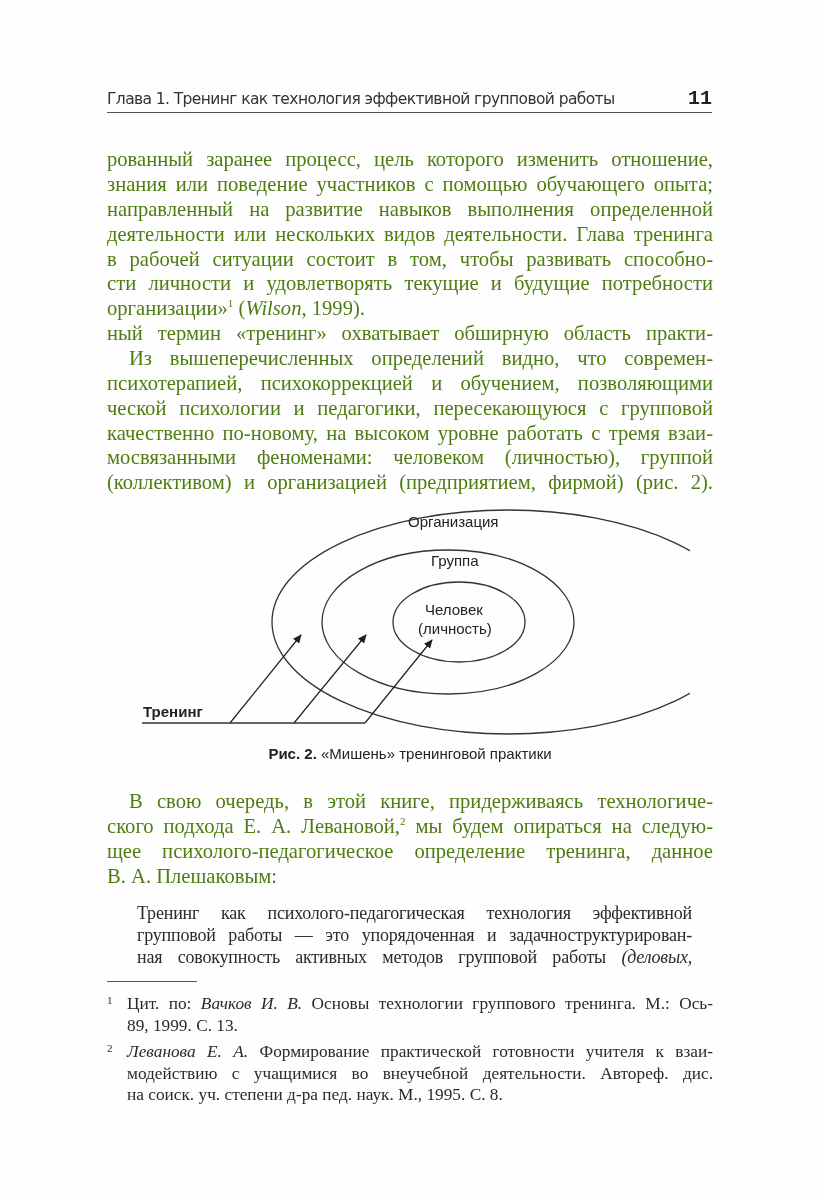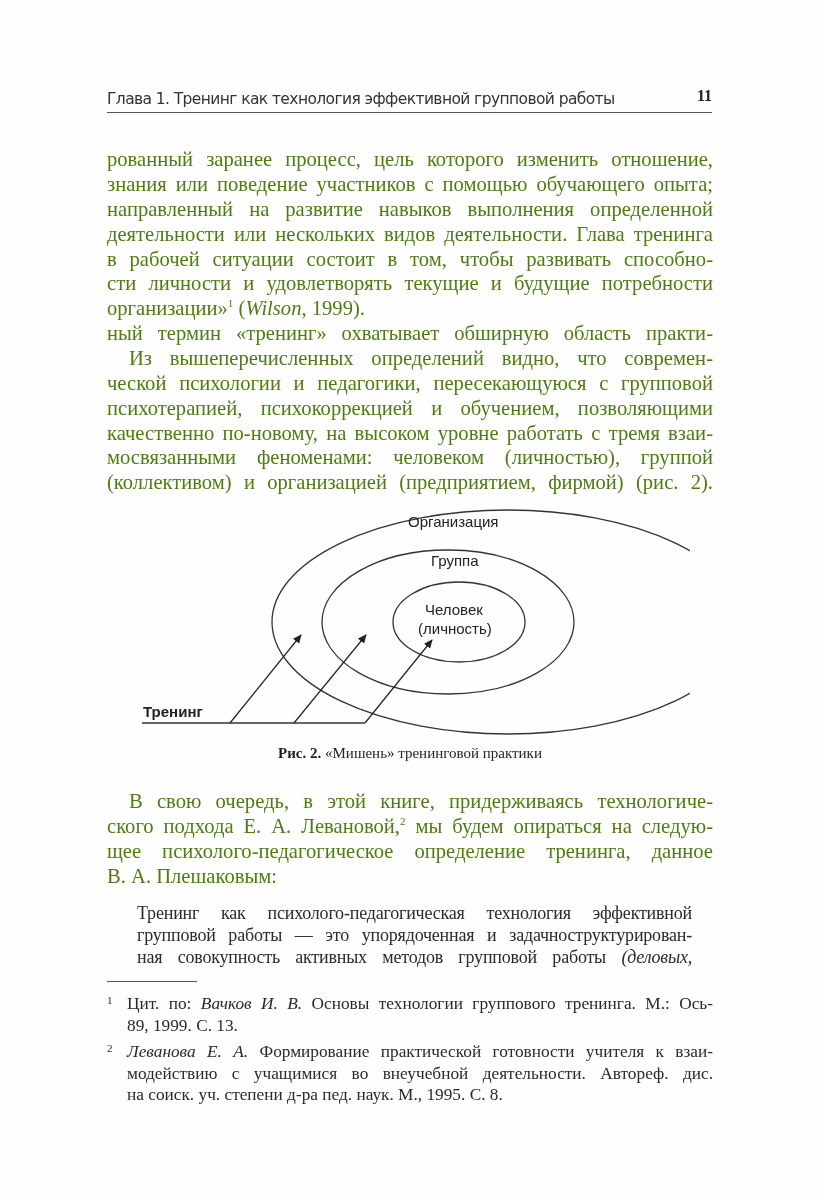--- a/index.html
+++ b/index.html
@@ -5,21 +5,21 @@
   html, body { margin: 0; padding: 0; background: #ffffff; }
   body { width: 819px; height: 1200px; position: relative; overflow: hidden; }
   .page { position: absolute; left: 0; top: 0; width: 819px; height: 1200px; background: #fefefe; color: #222; }
   .running-head {
     position: absolute; left: 107px; top: 88px; width: 605px; height: 24px;
     border-bottom: 1.5px solid #555;
     font-family: "DejaVu Sans", sans-serif; font-size: 15.5px; color: #333;
     letter-spacing: -0.6px;
   }
   .running-head .title { position: absolute; left: 0; top: 2px; }
-  .running-head .num { position: absolute; right: 0; top: -1px; font-family: Liberation Serif, serif; font-weight: bold; font-size: 16px; color: #222; letter-spacing: 0; }
+  .running-head .num { position: absolute; right: 0; top: -1px; font-family: Liberation Mono, monospace; font-weight: bold; font-size: 20px; color: #222; letter-spacing: 0; }
   .body-text {
     position: absolute; left: 107px; width: 606px;
     font-family: "Liberation Serif", serif; font-size: 20.6px; line-height: 24.9px; color: #4d7c0f;
     text-align: justify; text-align-last: justify;
   }
   .line { display: block; white-space: nowrap; height: 24.9px; text-align: justify; text-align-last: justify; }
   .line.last { text-align-last: left; }
   .line.indent { padding-left: 22px; }
   .p1 { top: 147px; }
   .p2 { top: 321px; }
@@ -31,21 +31,21 @@
   .footnotes { position: absolute; left: 107px; top: 993px; width: 606px;
     font-family: "Liberation Serif", serif; font-size: 17.3px; line-height: 21.5px; color: #2a2a2a; }
   .fn { position: relative; padding-left: 20px; margin-bottom: 5px; }
   .fn .mark { position: absolute; left: 0; top: -3px; font-size: 11px; }
   .fn .line { height: 21.5px; }
   sup { font-size: 11px; line-height: 0; vertical-align: 8px; }
   i { font-style: italic; }
   .figure { position: absolute; left: 130px; top: 500px; width: 560px; height: 280px; }
   .figure svg { position: absolute; left: 0; top: 0; }
   .fig-label { position: absolute; font-family: "Liberation Sans", sans-serif; font-size: 15px; color: #222; white-space: nowrap; }
-  .caption { position: absolute; left: 0; top: 245px; width: 560px; text-align: center; font-family: Liberation Serif, serif; font-size: 15px; color: #222; }
+  .caption { position: absolute; left: 0; top: 245px; width: 560px; text-align: center; font-family: Liberation Sans, sans-serif; font-size: 15px; color: #222; }
   .caption b { font-weight: bold; }
 </style>
 </head>
 <body>
 
 <div class="page">
 
   <div class="running-head">
     <span class="title">Глава 1. Тренинг как технология эффективной групповой работы</span>
     <span class="num">11</span>
@@ -57,22 +57,22 @@
     <span class="line">направленный на развитие навыков выполнения определенной</span>
     <span class="line">деятельности или нескольких видов деятельности. Глава тренинга</span>
     <span class="line">в рабочей ситуации состоит в том, чтобы развивать способно-</span>
     <span class="line">сти личности и удовлетворять текущие и будущие потребности</span>
     <span class="line last"><span>организации»</span><sup>1</sup> (<i>Wilson</i><span>, 1999).</span></span>
   </div>
 
   <div class="body-text p2">
     <span class="line">ный термин «тренинг» охватывает обширную область практи-</span>
     <span class="line indent">Из вышеперечисленных определений видно, что современ-</span>
+    <span class="line">психотерапией, психокоррекцией и обучением, позволяющими</span>
     <span class="line">ческой психологии и педагогики, пересекающуюся с групповой</span>
-    <span class="line">психотерапией, психокоррекцией и обучением, позволяющими</span>
     <span class="line">качественно по-новому, на высоком уровне работать с тремя взаи-</span>
     <span class="line">мосвязанными феноменами: человеком (личностью), группой</span>
     <span class="line">(коллективом) и организацией (предприятием, фирмой) (рис. 2).</span>
   </div>
 
   <div class="figure">
     <svg width="560" height="280" viewBox="0 0 560 280">
       <defs>
         <marker id="arrowhead" markerWidth="10" markerHeight="10" refX="8" refY="4" orient="auto" markerUnits="userSpaceOnUse">
           <path d="M0,0 L9,4 L0,8 Z" fill="#222"></path>

